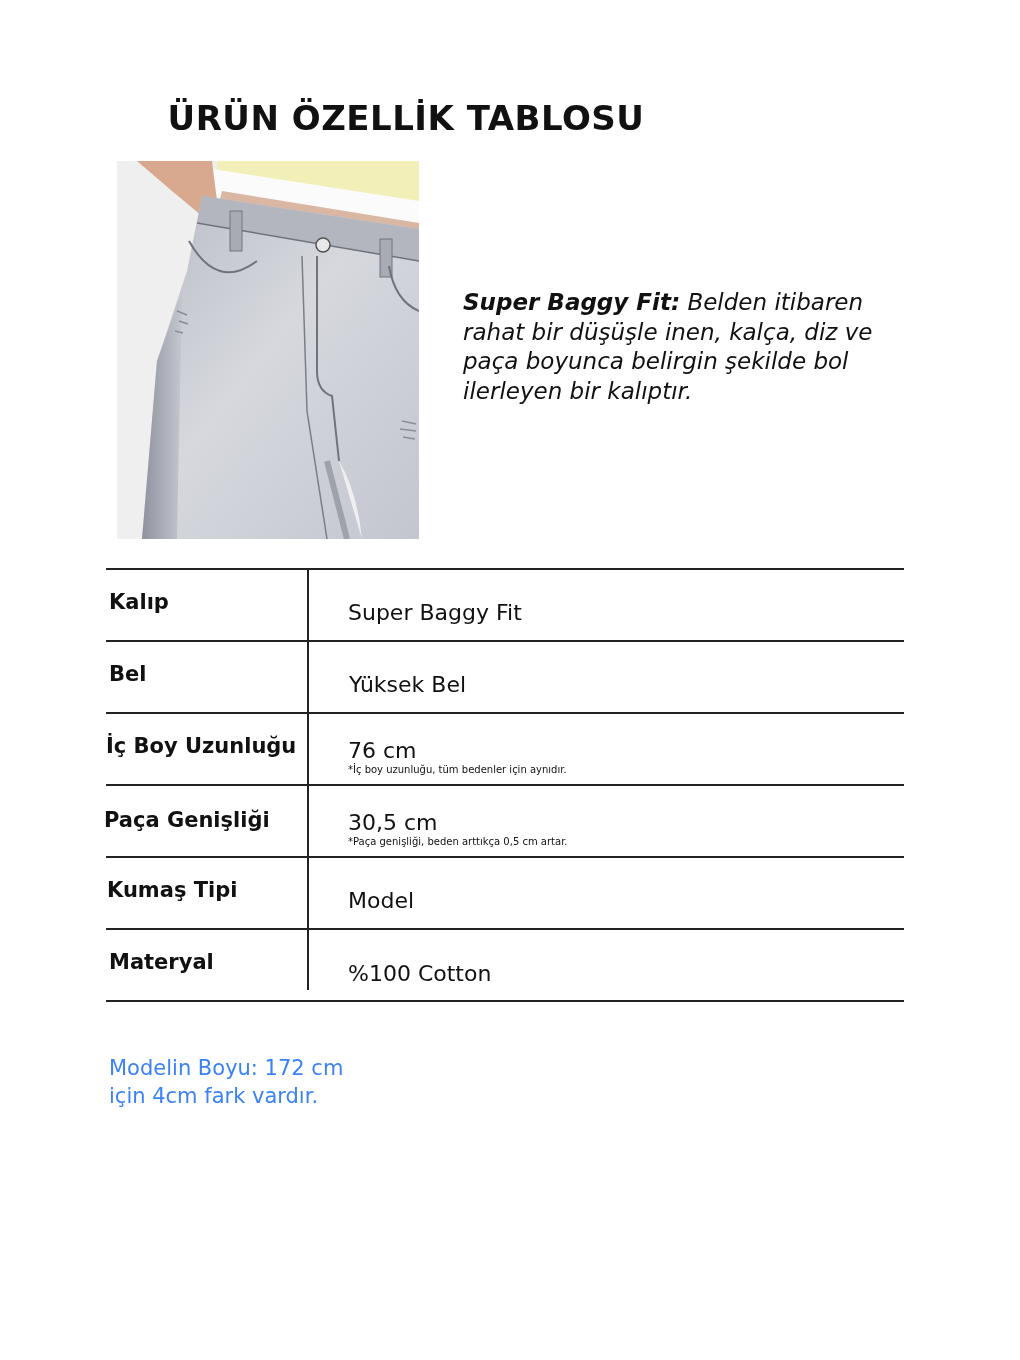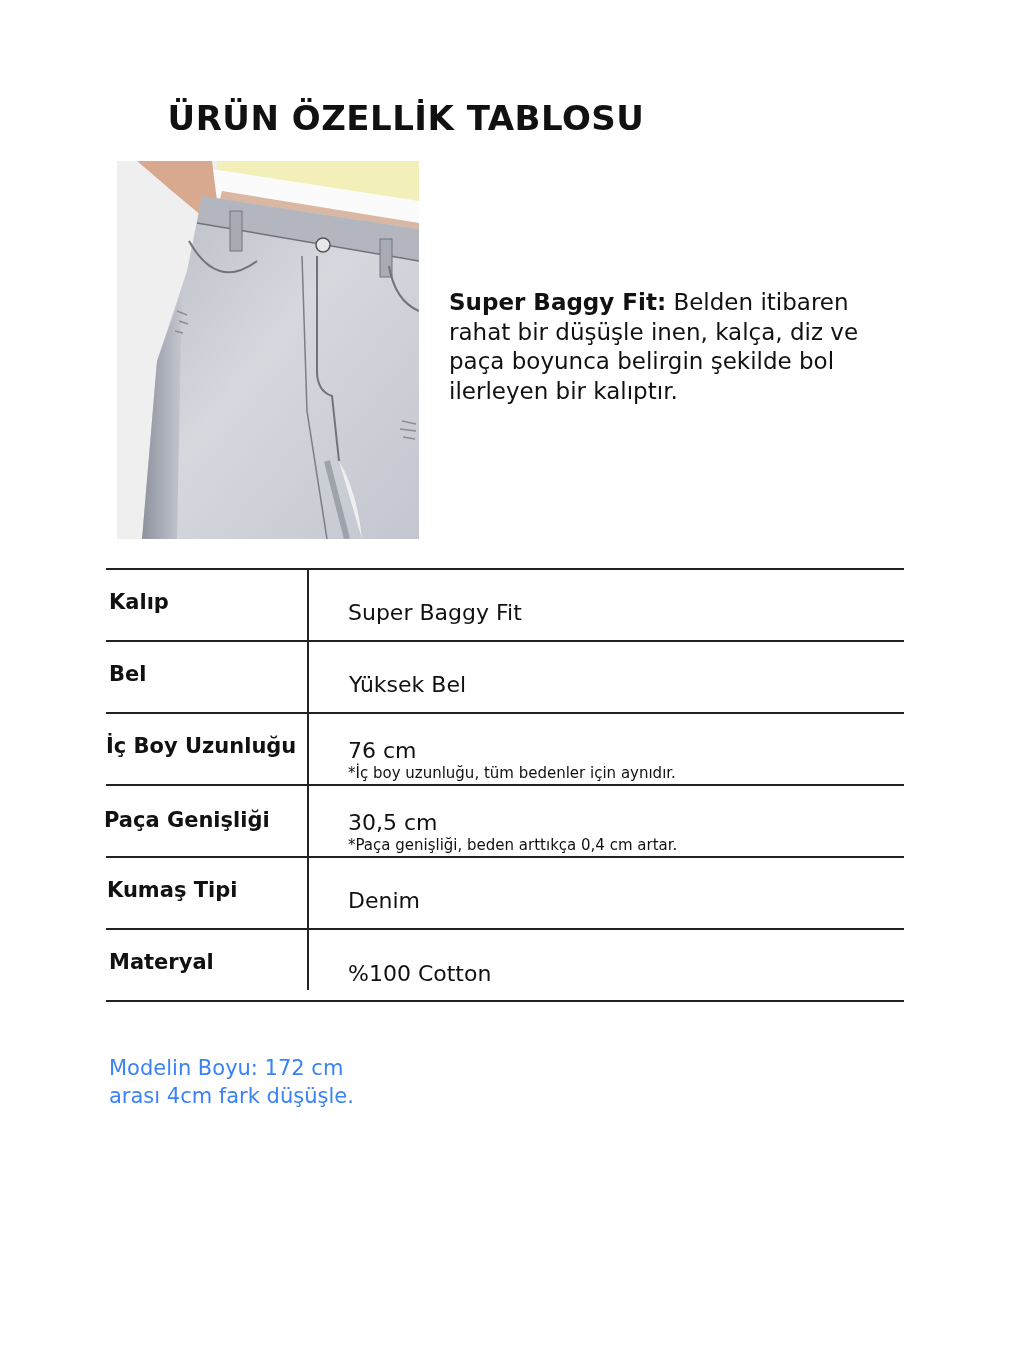--- a/index.html
+++ b/index.html
@@ -1,28 +1,28 @@
 <!DOCTYPE html>
 <html><head>
   <meta charset="utf-8">
   <style>
     html, body { margin: 0; padding: 0; background: #ffffff; }
     body { width: 1020px; height: 1360px; position: relative; overflow: hidden; color: #111; font-family: "DejaVu Sans", sans-serif; }
     .title { position: absolute; top: 98px; left: 0; width: 812px; text-align: center; font-size: 34px; font-weight: bold; letter-spacing: 0.5px; color: #111; }
     .photo { position: absolute; left: 117px; top: 161px; width: 302px; height: 378px; overflow: hidden; background: #eeeeee; }
-    .desc { position: absolute; left: 449px; top: 288px; width: 460px; font-size: 23px; line-height: 29.5px; color: #111; }
+    .desc { position: absolute; left: 463px; top: 288px; width: 460px; font-size: 23px; line-height: 29.5px; color: #111; font-style: italic; }
     .desc b { font-weight: bold; }
     .spec-table { position: absolute; left: 106px; top: 568px; width: 798px; }
     .row { position: relative; height: 70px; border-bottom: 2px solid #222; }
     .row:first-child { border-top: 2px solid #222; }
     .vline { position: absolute; left: 307px; top: 568px; width: 2px; height: 422px; background: #222; }
     .label { position: absolute; left: 3px; top: 20px; font-size: 21px; font-weight: bold; color: #111; }
     .value { position: absolute; left: 242px; top: 22px; font-size: 22px; color: #111; margin-top: 8px; }
     .value.two { top: 16px; }
-    .note { display: block; font-size: 15px; margin-top: 1px; color: #111; }
+    .note { display: block; font-size: 10px; margin-top: 1px; color: #111; }
     .footer { position: absolute; left: 109px; top: 1055px; width: 800px; font-size: 21px; line-height: 27.5px; color: #3b82f6; }
     .footer div { white-space: nowrap; }
   </style>
 </head>
 <body>
 
 <div class="title">ÜRÜN ÖZELLİK TABLOSU</div>
 
 <div class="photo" aria-label="Açık gri yıkamalı super baggy fit denim pantolon bel bölgesi yakın çekim">
   <svg width="302" height="378" viewBox="0 0 302 378" xmlns="http://www.w3.org/2000/svg">
@@ -91,29 +91,29 @@
     <span class="label" style="left:0px">İç Boy Uzunluğu</span>
     <div class="value two">
       <span>76 cm</span>
       <span class="note">*İç boy uzunluğu, tüm bedenler için aynıdır.</span>
     </div>
   </div>
   <div class="row">
     <span class="label" style="left:-2px; top:22px">Paça Genişliği</span>
     <div class="value two">
       <span>30,5 cm</span>
-      <span class="note">*Paça genişliği, beden arttıkça 0,4 cm artar.</span>
+      <span class="note">*Paça genişliği, beden arttıkça 0,5 cm artar.</span>
     </div>
   </div>
   <div class="row">
     <span class="label" style="left:1px">Kumaş Tipi</span>
-    <span class="value">Denim</span>
+    <span class="value">Model</span>
   </div>
   <div class="row">
     <span class="label">Materyal</span>
     <span class="value" style="top:23px">%100 Cotton</span>
   </div>
 </div>
 
 <div class="footer">
   <div>Modelin Boyu: 172 cm</div>
-  <div>arası 4cm fark düşüşle.</div>
+  <div>için 4cm fark vardır.</div>
 </div>
 
 </body></html>

